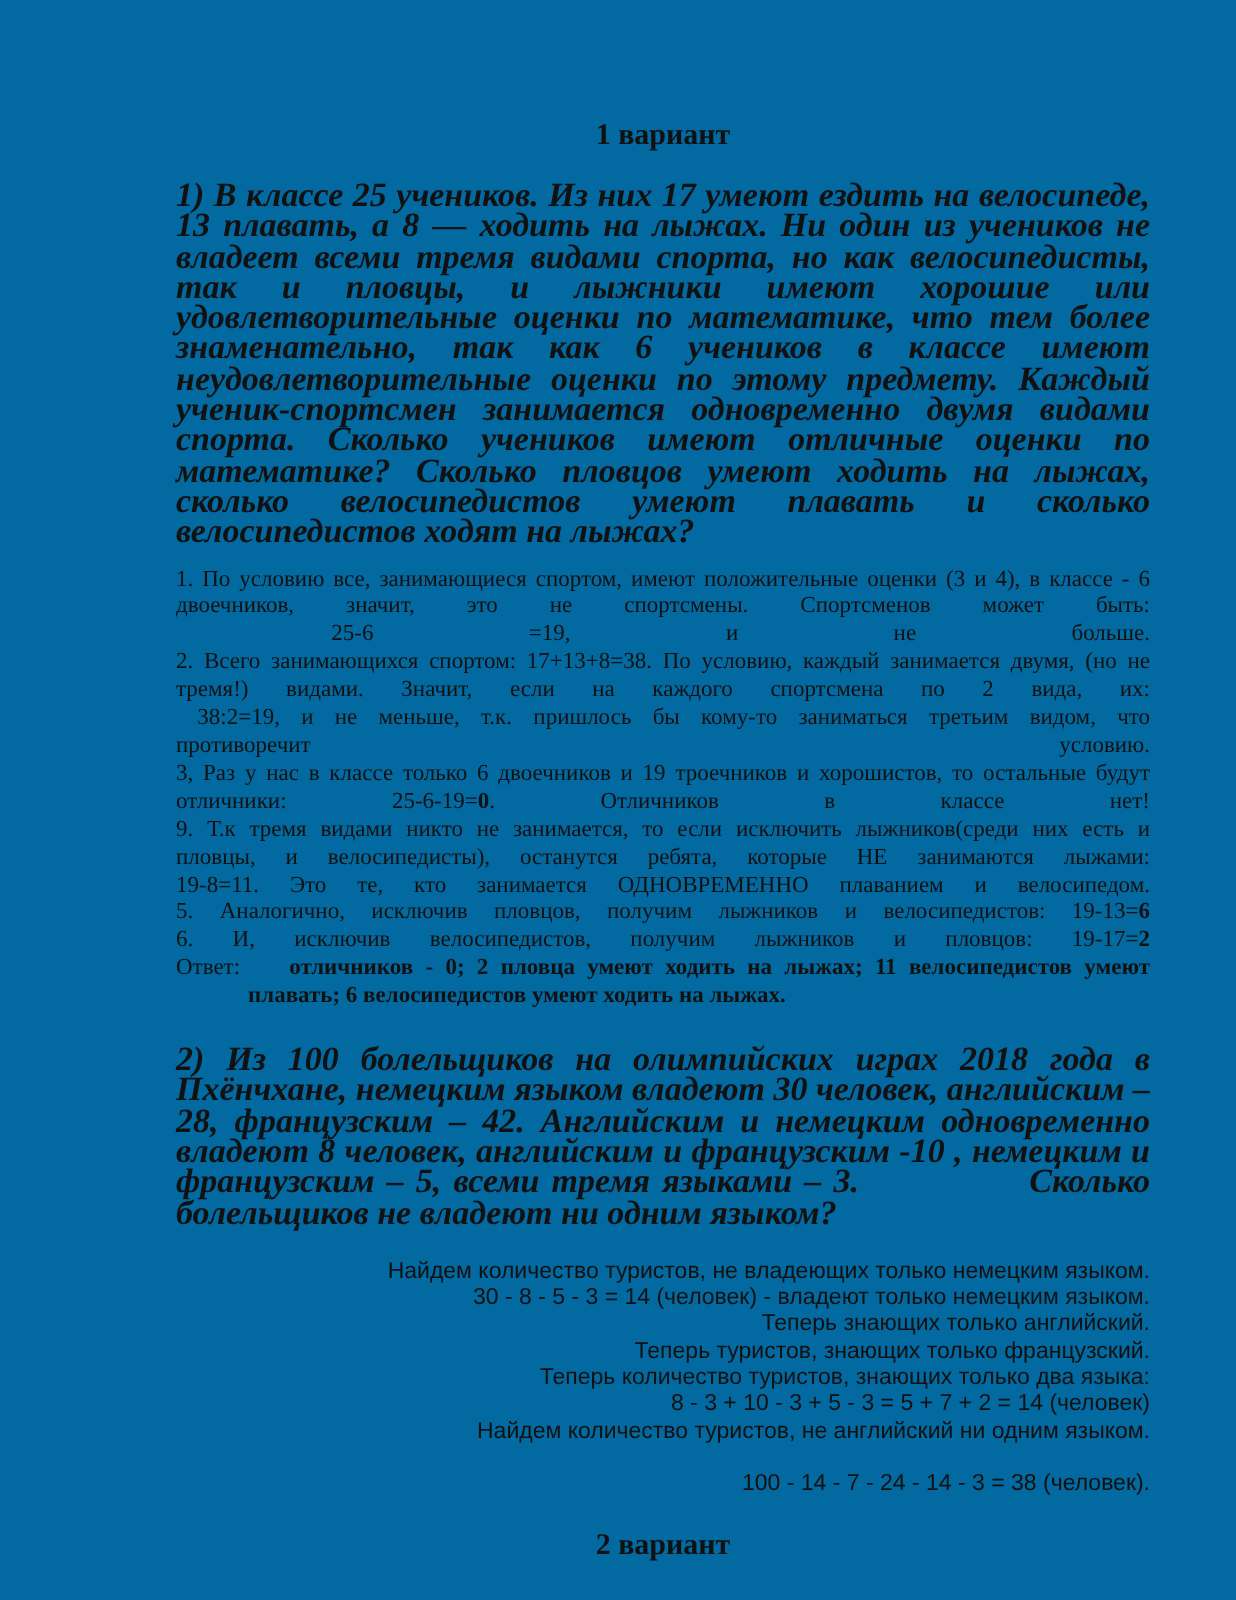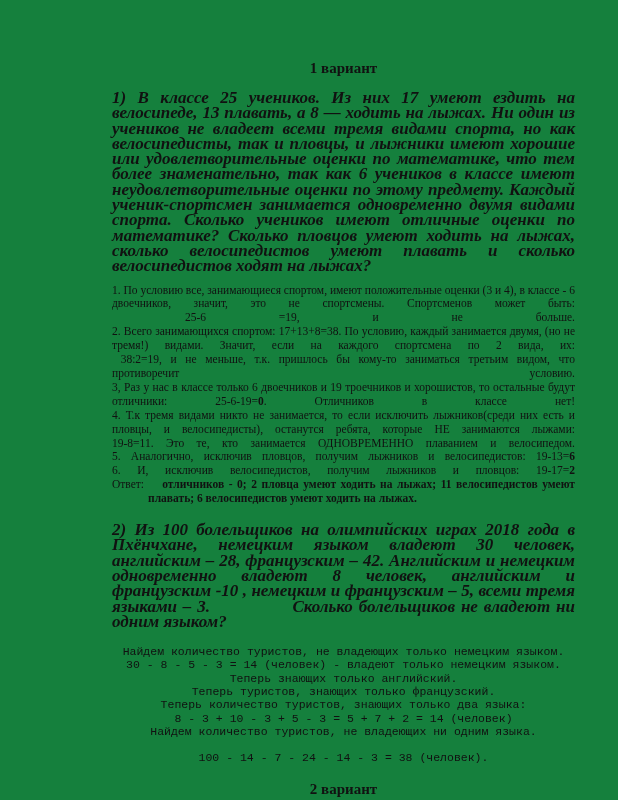--- a/index.html
+++ b/index.html
@@ -5,22 +5,22 @@
   html, body { margin: 0; padding: 0; }
   body {
     width: 618px; height: 800px;
     background: #ffffff;
     color: #111111;
     font-family: "Liberation Serif", serif;
   }
   .page {
     box-sizing: border-box;
     width: 618px; height: 800px;
-    padding: 60px 43px 0 112px;
-    background: #15803d;
+    padding: 60px 43px 0 88px;
+    background: #0369a1;
     overflow: hidden;
   }
   .variant-title {
     font-family: "Liberation Serif", serif;
     font-size: 15px;
     font-weight: bold;
     text-align: center;
     margin: 0 0 13px 0;
   }
   .variant-title.bottom { margin: 16px 0 0 0; }
@@ -40,25 +40,25 @@
     line-height: 13.9px;
     margin: 0 0 16px 0;
   }
   .s1-line {
     text-align: justify;
     text-align-last: justify;
   }
   .s1-line.last { text-align-last: left; margin-left: 36px; }
   .b { font-weight: bold; }
   .solution2 {
-    font-family: Liberation Mono, monospace;
+    font-family: Liberation Sans, sans-serif;
     font-size: 11.5px;
     line-height: 13.3px;
     margin: 0 0 16px 0;
-    text-align: center;
+    text-align: right;
   }
   .blank-line { height: 13px; }
 </style>
 </head>
 <body>
 
 <div class="page">
 
   <div class="variant-title">1 вариант</div>
 
@@ -67,38 +67,38 @@
   <div class="solution1">
     <div class="s1-line"><span>1. По условию все, занимающиеся спортом, имеют положительные оценки (3 и 4), в классе - 6</span></div>
     <div class="s1-line"><span>двоечников, значит, это&nbsp;не спортсмены. Спортсменов может быть:</span></div>
     <div class="s1-line"><span>&nbsp;25-6&nbsp;=19, и не больше.</span></div>
     <div class="s1-line"><span>2. Всего занимающихся спортом: 17+13+8=38. По условию, каждый занимается двумя, (но не</span></div>
     <div class="s1-line"><span>тремя!) видами. Значит, если на каждого спортсмена по 2 вида, их:</span></div>
     <div class="s1-line"><span>&nbsp;38:2=19, и не меньше, т.к. пришлось бы кому-то заниматься третьим видом, что</span></div>
     <div class="s1-line"><span>противоречит условию.</span></div>
     <div class="s1-line"><span>3, Раз у нас в классе только 6 двоечников и 19 троечников и хорошистов, то остальные будут</span></div>
     <div class="s1-line"><span>отличники: 25-6-19=</span><span class="b">0</span><span>. Отличников в классе нет!</span></div>
-    <div class="s1-line"><span>4. Т.к тремя видами никто не занимается, то если исключить лыжников(среди них есть и</span></div>
+    <div class="s1-line"><span>9. Т.к тремя видами никто не занимается, то если исключить лыжников(среди них есть и</span></div>
     <div class="s1-line"><span>пловцы, и велосипедисты), останутся ребята, которые НЕ занимаются лыжами:</span></div>
     <div class="s1-line"><span>19-8=11. Это те, кто занимается ОДНОВРЕМЕННО&nbsp;плаванием и велосипедом.</span></div>
     <div class="s1-line"><span>5. Аналогично, исключив пловцов, получим лыжников и велосипедистов: 19-13=</span><span class="b">6</span></div>
     <div class="s1-line"><span>6. И, исключив велосипедистов, получим лыжников и пловцов: 19-17=</span><span class="b">2</span></div>
     <div class="s1-line"><span>Ответ:&nbsp;&nbsp;&nbsp; </span><span class="b">отличников - 0; 2 пловца умеют ходить на лыжах; 11 велосипедистов умеют</span></div>
     <div class="s1-line last"><span class="b">плавать; 6 велосипедистов умеют ходить на лыжах.</span></div>
   </div>
 
   <p class="problem second">2) Из 100 болельщиков на олимпийских играх 2018 года в Пхёнчхане, немецким языком владеют 30 человек, английским – 28, французским – 42. Английским и немецким одновременно владеют 8 человек, английским и французским -10 , немецким и французским – 5, всеми тремя языками – 3.&nbsp;&nbsp;&nbsp;&nbsp;&nbsp;&nbsp;&nbsp;&nbsp;&nbsp;&nbsp;&nbsp;&nbsp;&nbsp; Сколько болельщиков не владеют ни одним языком?</p>
 
   <div class="solution2">
     <div class="s2-line">Найдем количество туристов, не владеющих только немецким языком.</div>
     <div class="s2-line">30 - 8 - 5 - 3 = 14 (человек) - владеют только немецким языком.</div>
     <div class="s2-line">Теперь знающих только английский.</div>
     <div class="s2-line">Теперь туристов, знающих только французский.</div>
     <div class="s2-line">Теперь количество туристов, знающих только два языка:</div>
     <div class="s2-line">8 - 3 + 10 - 3 + 5 - 3 = 5 + 7 + 2 = 14 (человек)</div>
-    <div class="s2-line">Найдем количество туристов, не владеющих ни одним языка.</div>
+    <div class="s2-line">Найдем количество туристов, не английский ни одним языком.</div>
     <div class="blank-line"></div>
     <div class="s2-line">100 - 14 - 7 - 24 - 14 - 3 = 38 (человек).</div>
   </div>
 
   <div class="variant-title bottom">2 вариант</div>
 
 </div>
 
 </body></html>

